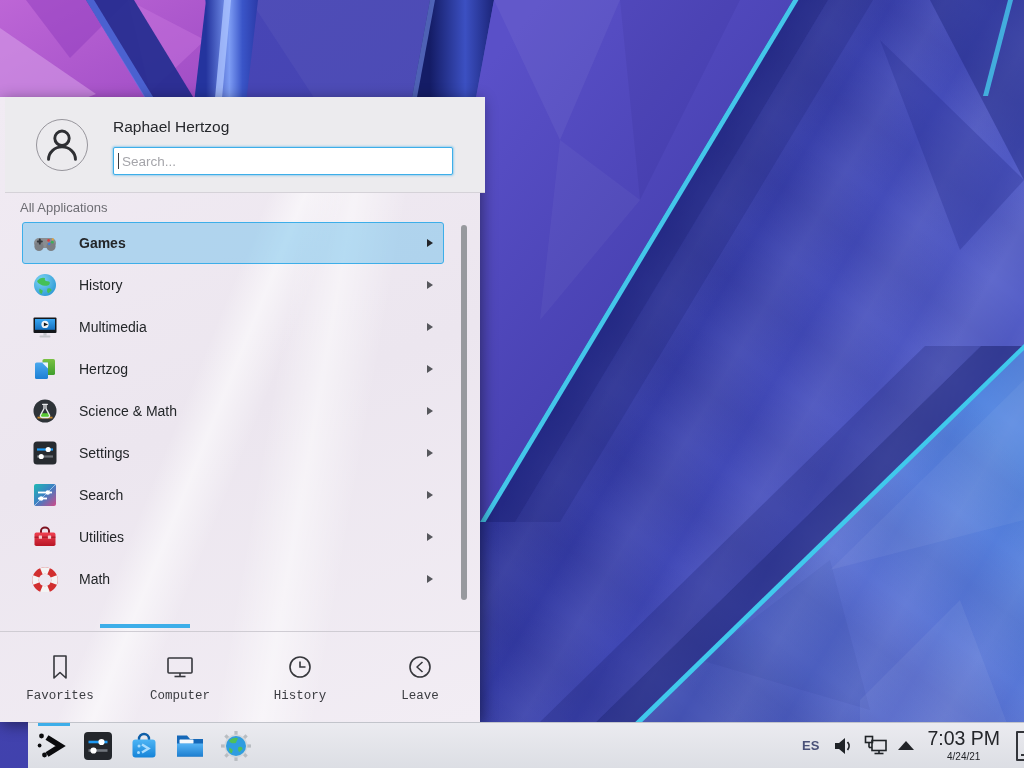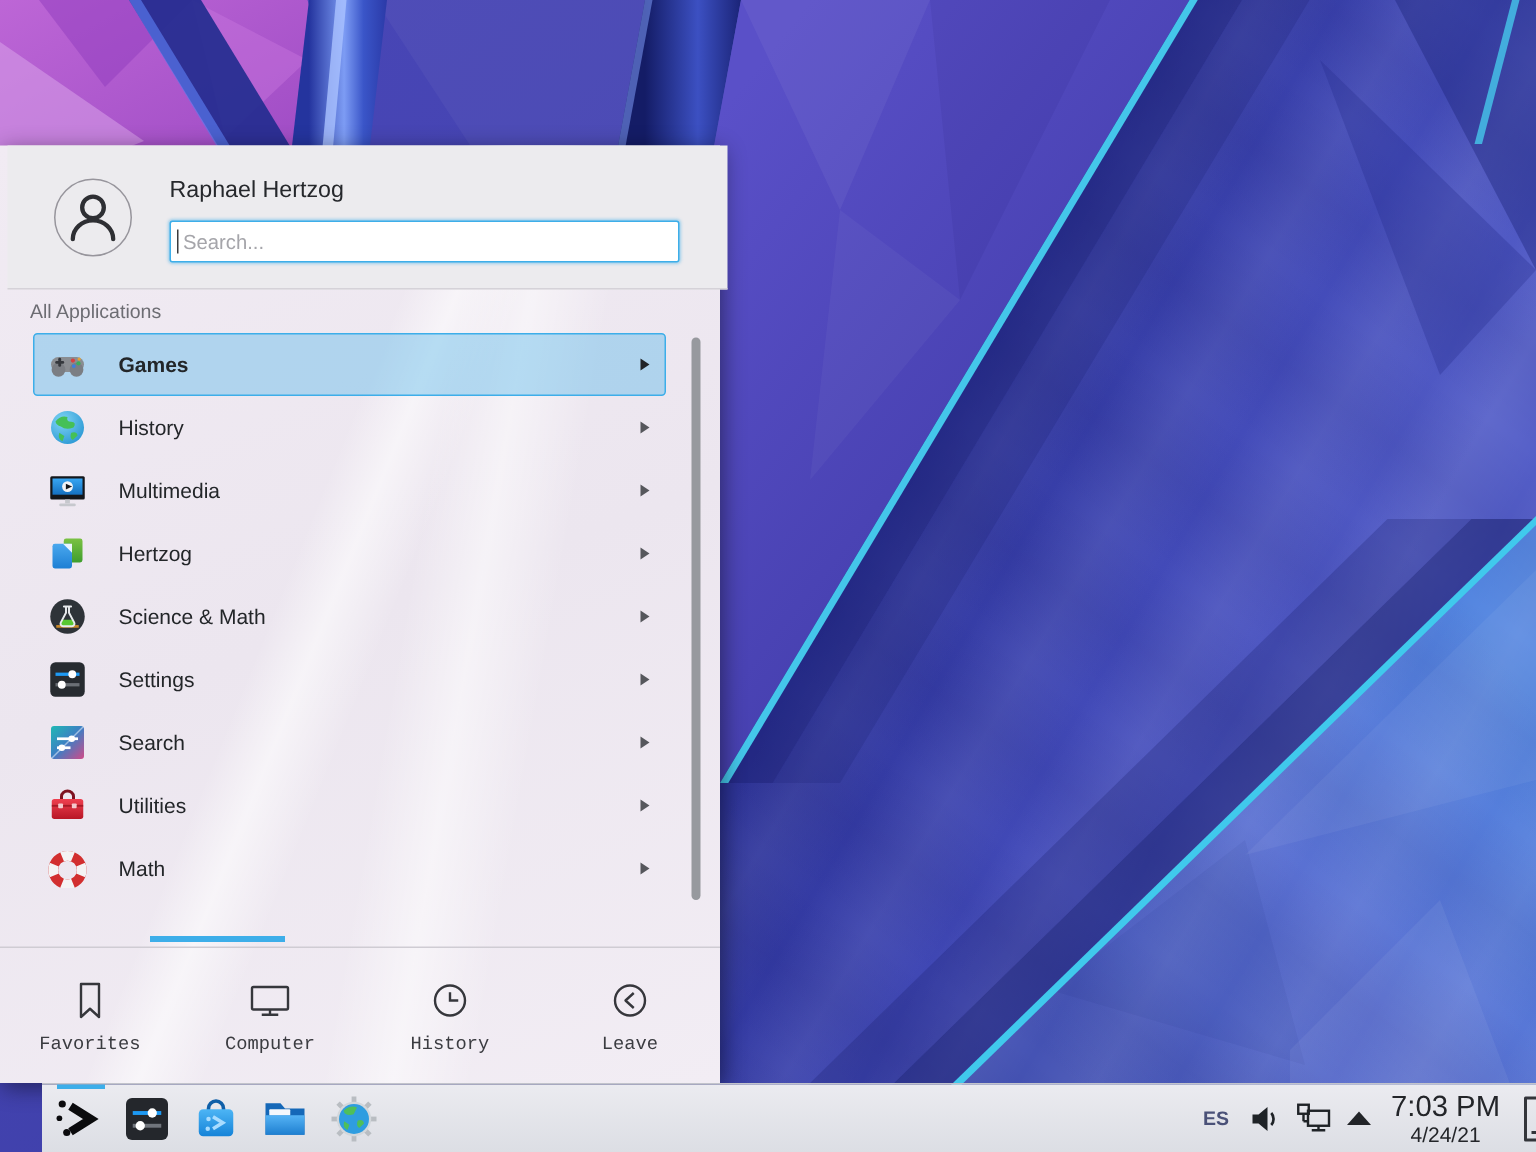--- a/index.html
+++ b/index.html
@@ -51,21 +51,21 @@
     display:flex;align-items:center;padding:0 8px 0 8px;gap:14px;margin-left:28px;}
   .tb-icon{width:32px;height:32px;flex:0 0 32px;position:relative;}
   .launcher-line{position:absolute;left:10px;top:0;width:32px;height:3px;background:#3daee9;}
   .tray{margin-left:auto;display:flex;align-items:center;}
   .kb-layout{font-size:13px;font-weight:bold;color:#4a5178;margin-right:13px;}
   .tray-svg{margin-right:10px;}
   .caret-up{width:0;height:0;border-left:8px solid transparent;border-right:8px solid transparent;
     border-bottom:9px solid #222428;margin-right:13px;}
   .clock{display:flex;flex-direction:column;align-items:center;margin-right:16px;color:#232529;}
   .clock-time{font-size:19.5px;line-height:21px;}
-  .clock-date{font-size:14px;line-height:15px;}
+  .clock-date{font-size:10px;line-height:15px;}
   .show-desktop{width:26px;height:30px;border:2px solid #33353a;border-radius:1px;
     position:relative;box-sizing:border-box;margin-right:2px;}
   .show-desktop span{position:absolute;left:3px;right:3px;bottom:3px;height:2px;background:#33353a;}
 </style>
 </head>
 <body>
 
 <div class="desktop">
 
   <svg class="wallpaper" viewBox="0 0 1024 768" preserveAspectRatio="none">

